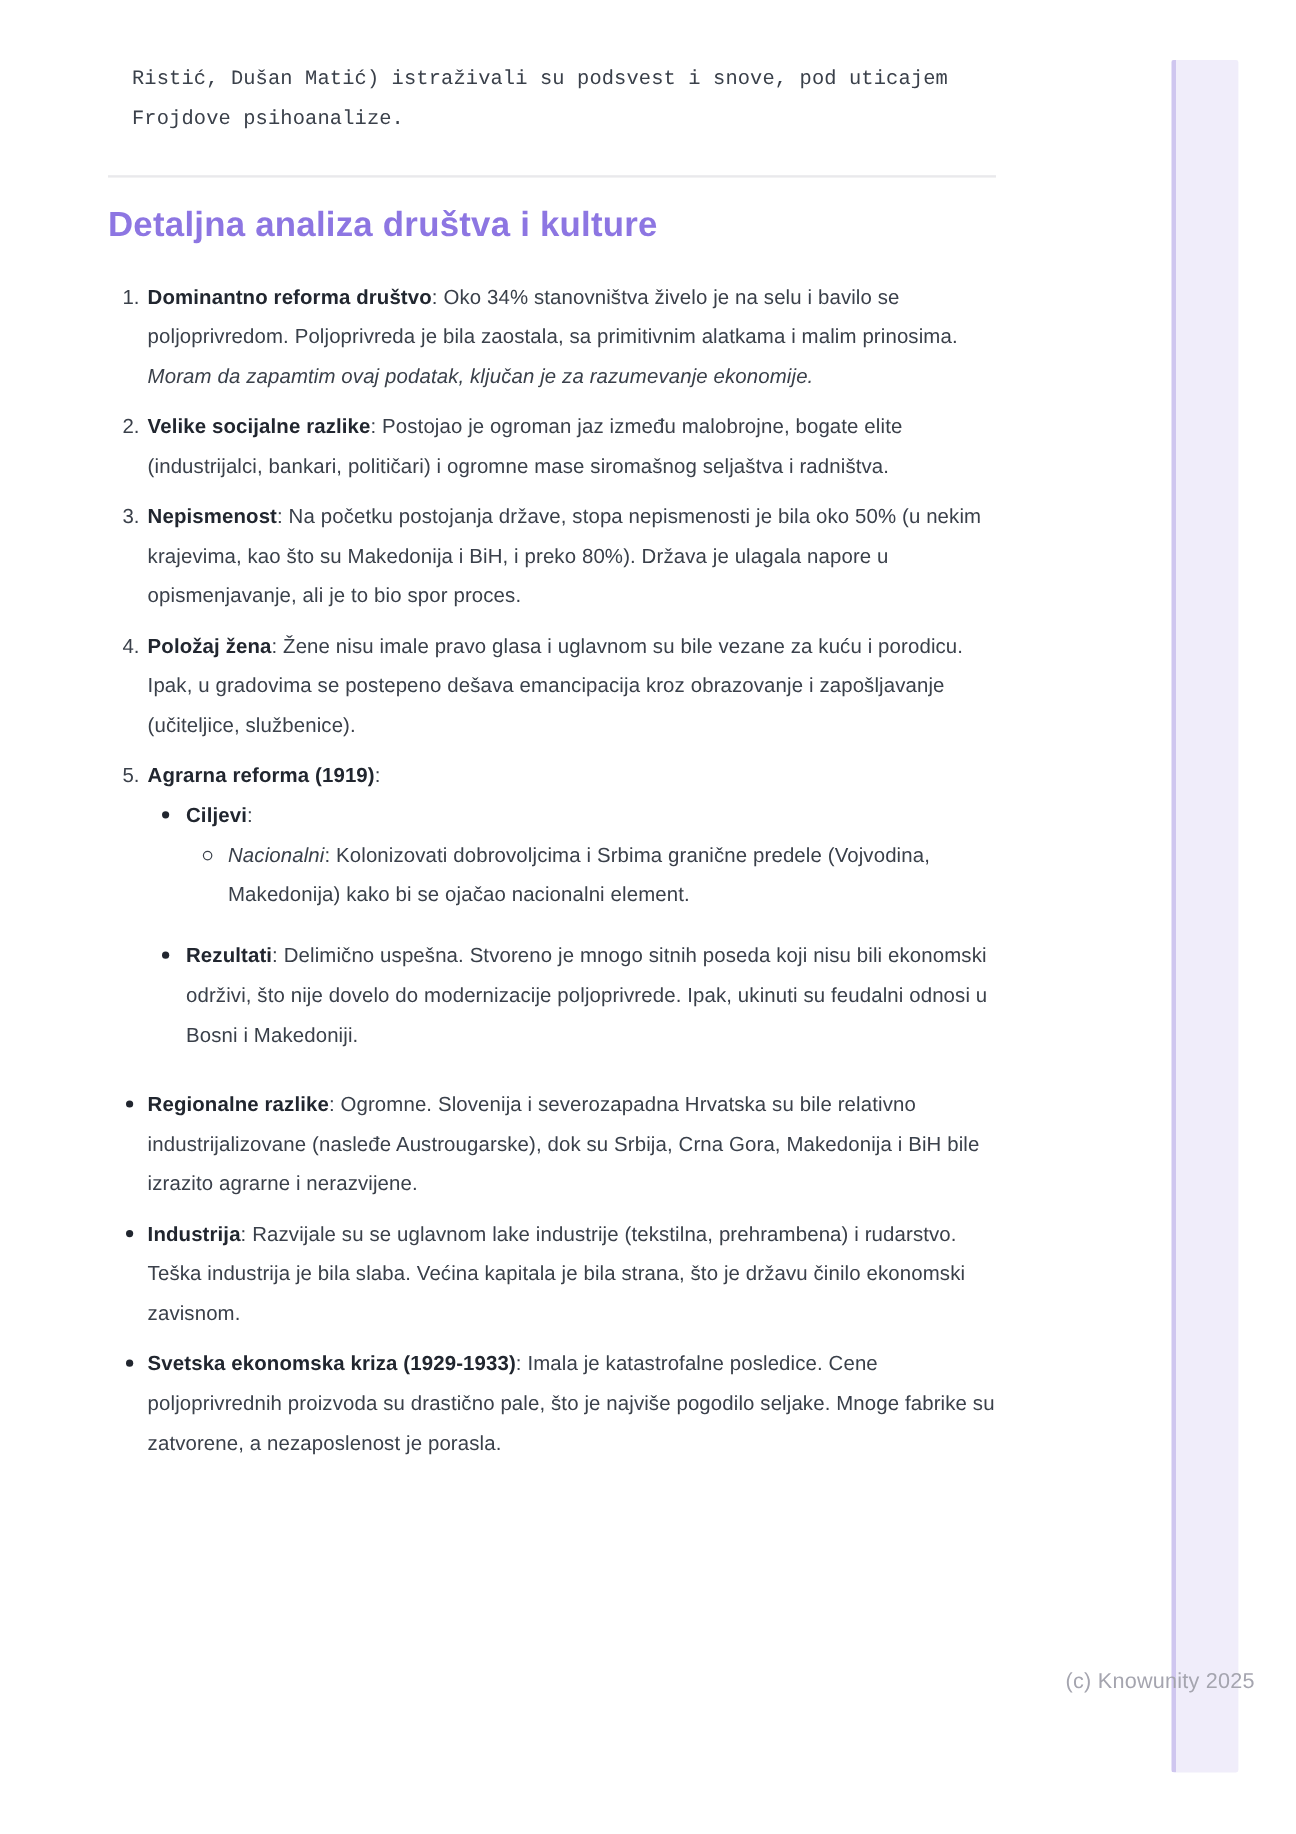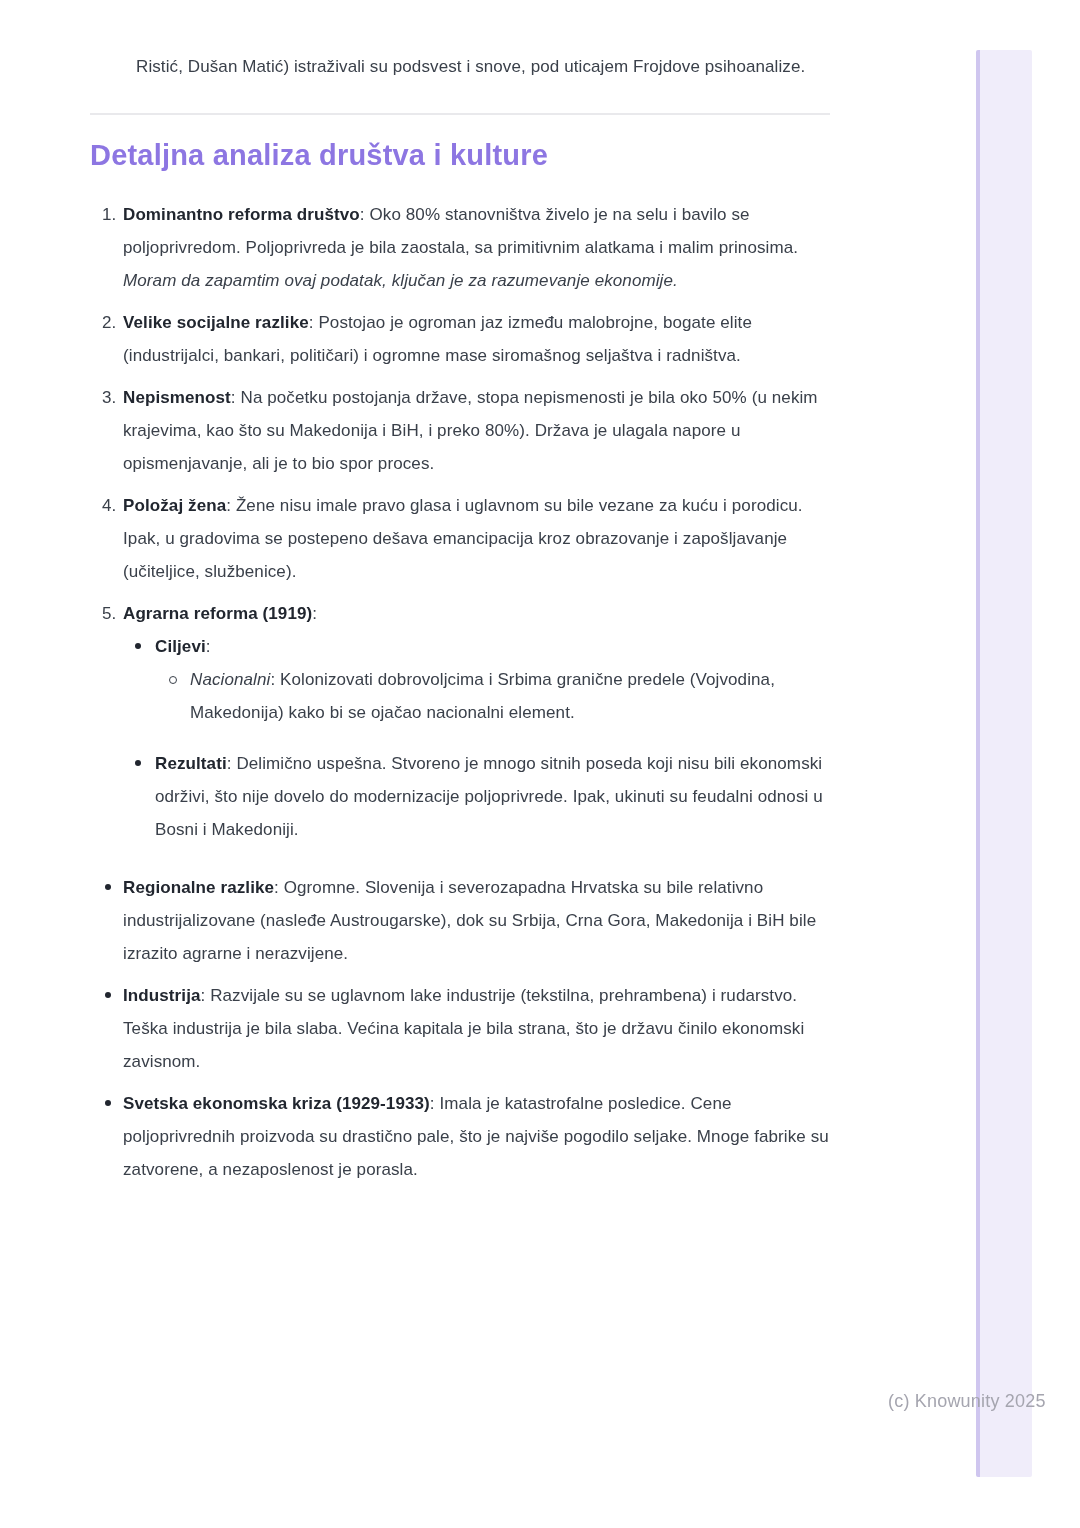--- a/index.html
+++ b/index.html
@@ -7,21 +7,21 @@
   body {
     width:1080px; height:1528px;
     position:relative; overflow:hidden;
     font-family:"Liberation Sans", sans-serif;
     -webkit-font-smoothing:antialiased;
   }
   .content { position:absolute; left:90px; top:50px; width:740px; }
   .body-text { font-size:17px; line-height:33px; color:var(--body, #3a404a); letter-spacing:0.1px; }
   .body-text .b { font-weight:700; color:var(--bold, #21262f); }
   .body-text .i { font-style:italic; }
-  .intro { margin-left:46px; }
+  .intro { margin-left:20px;font-family:Liberation Mono, monospace; }
   hr.divider { border:none; border-top:2px solid var(--divider, #e9e9ec); margin-top:30px; }
   h1.page-title {
     font-size:29px; line-height:36px; font-weight:700;
     color:var(--h1, #8d76e2); margin-top:22px; letter-spacing:0.2px;
   }
   .section-heading {
     font-size:22px; line-height:28px; font-weight:700;
     color:var(--h2, #9d8be6); margin-top:39px; letter-spacing:0.2px;
   }
   .section + .section .section-heading { margin-top:34px; }
@@ -59,21 +59,21 @@
 <div class="page">
   <div class="content">
     <p class="body-text intro" id="intro"><span>Ristić, Dušan Matić) istraživali su podsvest i snove, pod uticajem Frojdove psihoanalize.</span></p>
     <hr class="divider">
     <h1 class="page-title">Detaljna analiza društva i kulture</h1>
     <div id="sections">
         <section class="section">
           <div class="list">
             <div class="li li1">
               <span class="marker m1">1.</span>
-              <div class="li-text body-text"><span class="b">Dominantno reforma društvo</span><span>: Oko 80% stanovništva živelo je na selu i bavilo se poljoprivredom. Poljoprivreda je bila zaostala, sa primitivnim alatkama i malim prinosima. </span><span class="i">Moram da zapamtim ovaj podatak, ključan je za razumevanje ekonomije.</span></div>
+              <div class="li-text body-text"><span class="b">Dominantno reforma društvo</span><span>: Oko 34% stanovništva živelo je na selu i bavilo se poljoprivredom. Poljoprivreda je bila zaostala, sa primitivnim alatkama i malim prinosima. </span><span class="i">Moram da zapamtim ovaj podatak, ključan je za razumevanje ekonomije.</span></div>
             </div>
             <div class="li li1">
               <span class="marker m1">2.</span>
               <div class="li-text body-text"><span class="b">Velike socijalne razlike</span><span>: Postojao je ogroman jaz između malobrojne, bogate elite (industrijalci, bankari, političari) i ogromne mase siromašnog seljaštva i radništva.</span></div>
             </div>
             <div class="li li1">
               <span class="marker m1">3.</span>
               <div class="li-text body-text"><span class="b">Nepismenost</span><span>: Na početku postojanja države, stopa nepismenosti je bila oko 50% (u nekim krajevima, kao što su Makedonija i BiH, i preko 80%). Država je ulagala napore u opismenjavanje, ali je to bio spor proces.</span></div>
             </div>
             <div class="li li1">

